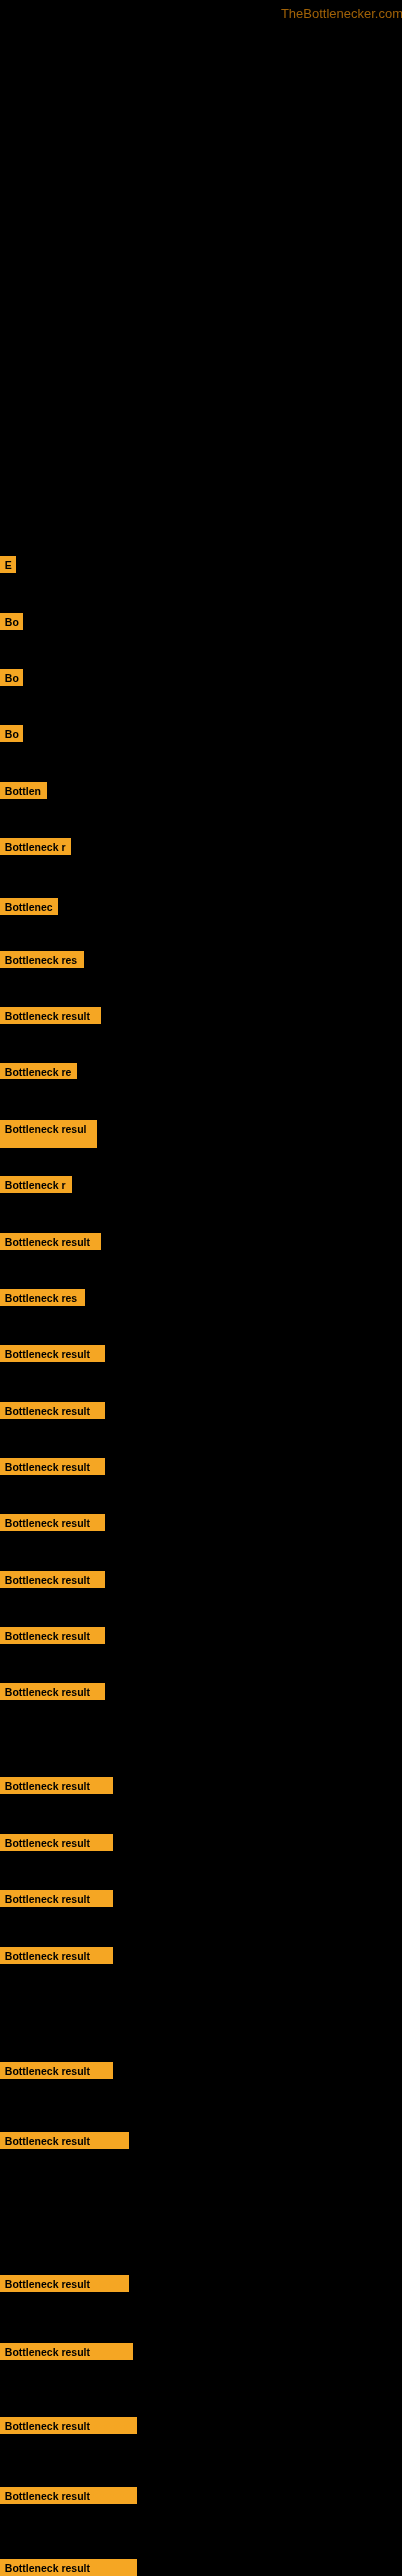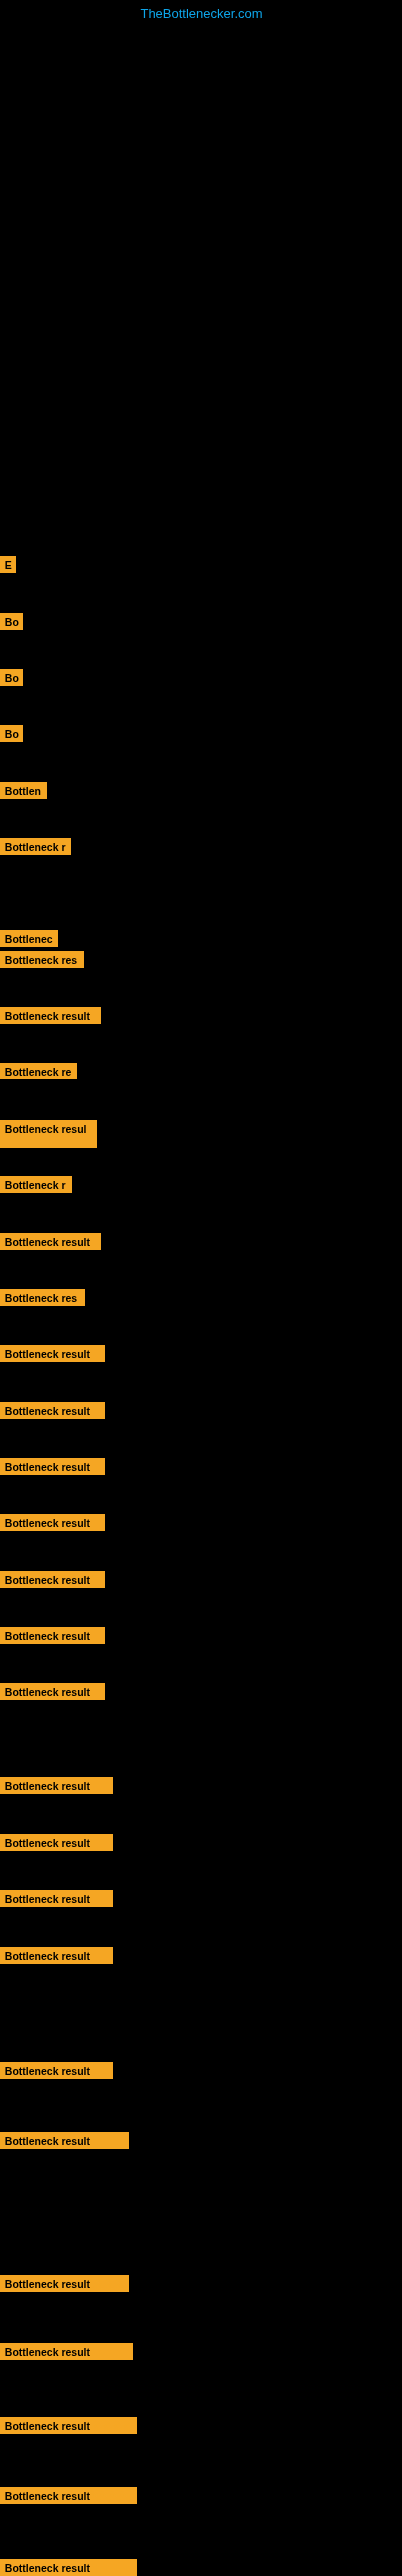--- a/index.html
+++ b/index.html
@@ -8,23 +8,23 @@
       box-sizing: border-box;
     }
     body {
       background-color: #000000;
       width: 403px;
       min-height: 2576px;
       font-family: Arial, sans-serif;
       position: relative;
     }
     .site-title {
-      color: #0ea5e9;
+      color: #a16207;
       font-size: 13px;
-      text-align: center;
+      text-align: right;
       padding-top: 6.4px;
       padding-bottom: 3.2px;
     }
     .bottleneck-label {
       background-color: #f5a623;
       color: #000000;
       font-size: 10.5px;
       font-weight: bold;
       padding: 1.6px 4.8px;
       display: inline-block;
@@ -39,21 +39,21 @@
 
 <div class="site-title">TheBottlenecker.com</div>
 
 <div id="labels-container" style="position:relative; width:403px; height:2576px;">
     <div class="bottleneck-label" style="top: 531px; width: 16px; height: 17.7px; line-height: 17.7px;">E</div>
     <div class="bottleneck-label" style="top: 588px; width: 22.5px; height: 17.7px; line-height: 17.7px;">Bo</div>
     <div class="bottleneck-label" style="top: 644px; width: 22.5px; height: 17.7px; line-height: 17.7px;">Bo</div>
     <div class="bottleneck-label" style="top: 700px; width: 22.5px; height: 17.7px; line-height: 17.7px;">Bo</div>
     <div class="bottleneck-label" style="top: 757px; width: 47px; height: 17.7px; line-height: 17.7px;">Bottlen</div>
     <div class="bottleneck-label" style="top: 813px; width: 71px; height: 17.7px; line-height: 17.7px;">Bottleneck r</div>
-    <div class="bottleneck-label" style="top: 905px; width: 58px; height: 17.7px; line-height: 17.7px;">Bottlenec</div>
+    <div class="bottleneck-label" style="top: 873px; width: 58px; height: 17.7px; line-height: 17.7px;">Bottlenec</div>
     <div class="bottleneck-label" style="top: 926px; width: 84px; height: 17.7px; line-height: 17.7px;">Bottleneck res</div>
     <div class="bottleneck-label" style="top: 982px; width: 101px; height: 17.7px; line-height: 17.7px;">Bottleneck result</div>
     <div class="bottleneck-label" style="top: 1038px; width: 77px; height: 16px; line-height: 17.7px;">Bottleneck re</div>
     <div class="bottleneck-label" style="top: 1095px; width: 97px; height: 28px; line-height: 17.7px;">Bottleneck resul</div>
     <div class="bottleneck-label" style="top: 1151px; width: 72px; height: 17.7px; line-height: 17.7px;">Bottleneck r</div>
     <div class="bottleneck-label" style="top: 1208px; width: 101px; height: 17.7px; line-height: 17.7px;">Bottleneck result</div>
     <div class="bottleneck-label" style="top: 1264px; width: 85px; height: 17.7px; line-height: 17.7px;">Bottleneck res</div>
     <div class="bottleneck-label" style="top: 1320px; width: 105px; height: 17.7px; line-height: 17.7px;">Bottleneck result</div>
     <div class="bottleneck-label" style="top: 1377px; width: 105px; height: 17.7px; line-height: 17.7px;">Bottleneck result</div>
     <div class="bottleneck-label" style="top: 1433px; width: 105px; height: 17.7px; line-height: 17.7px;">Bottleneck result</div>

